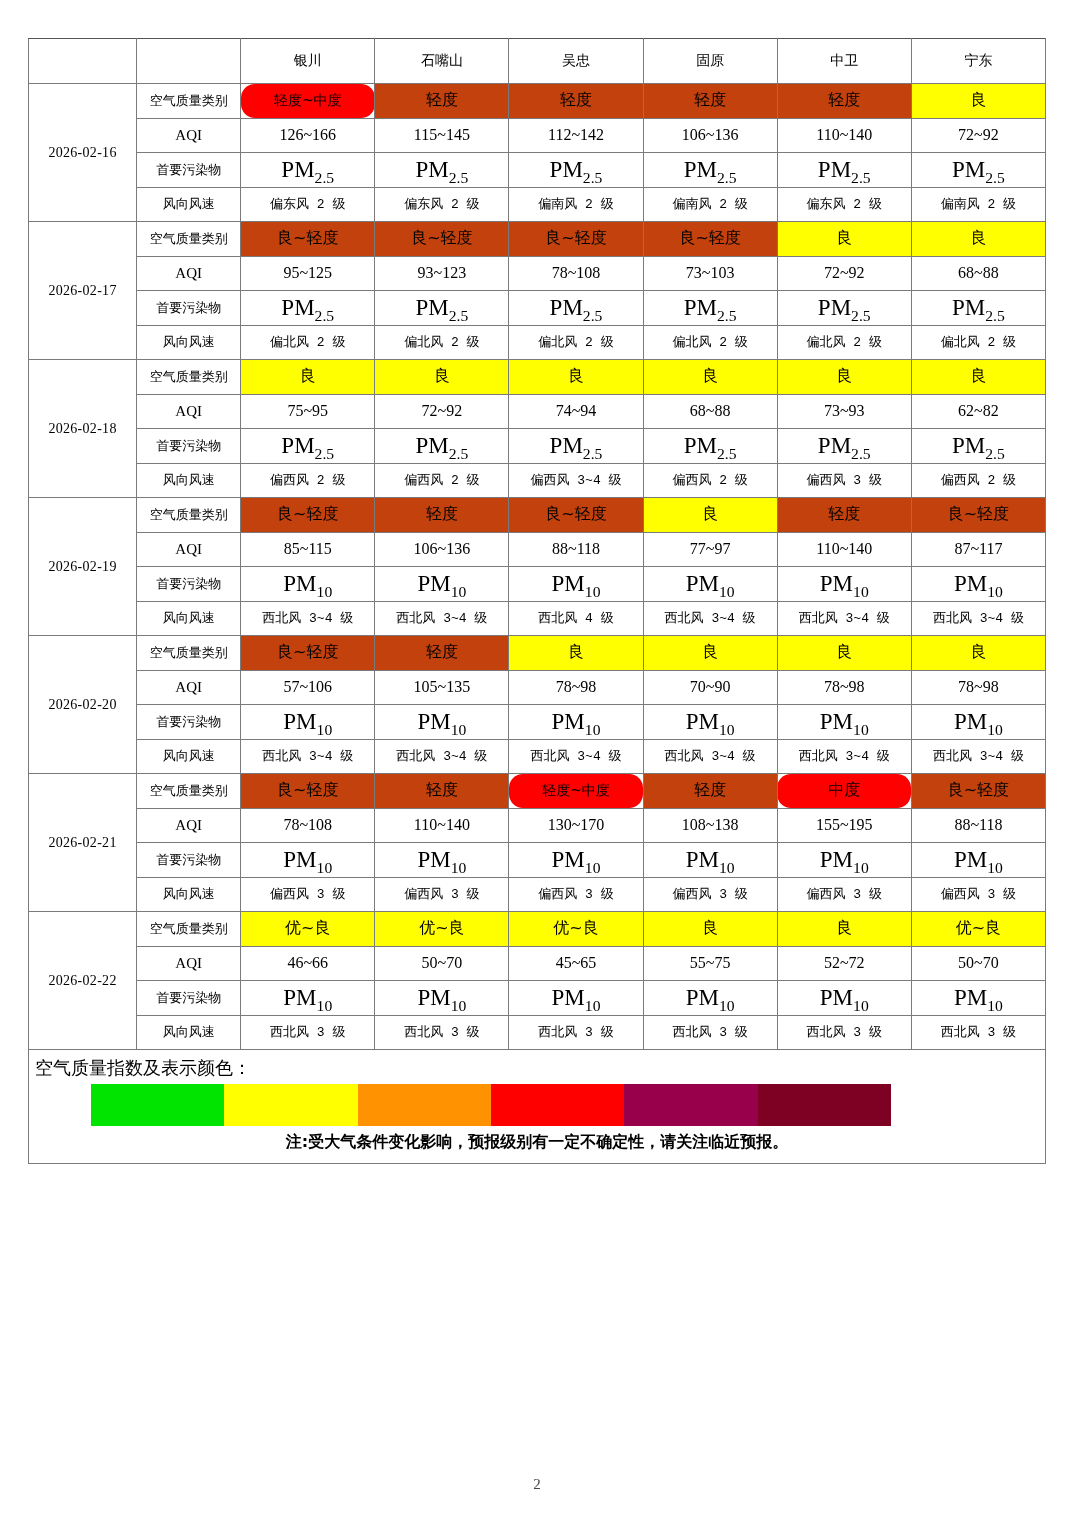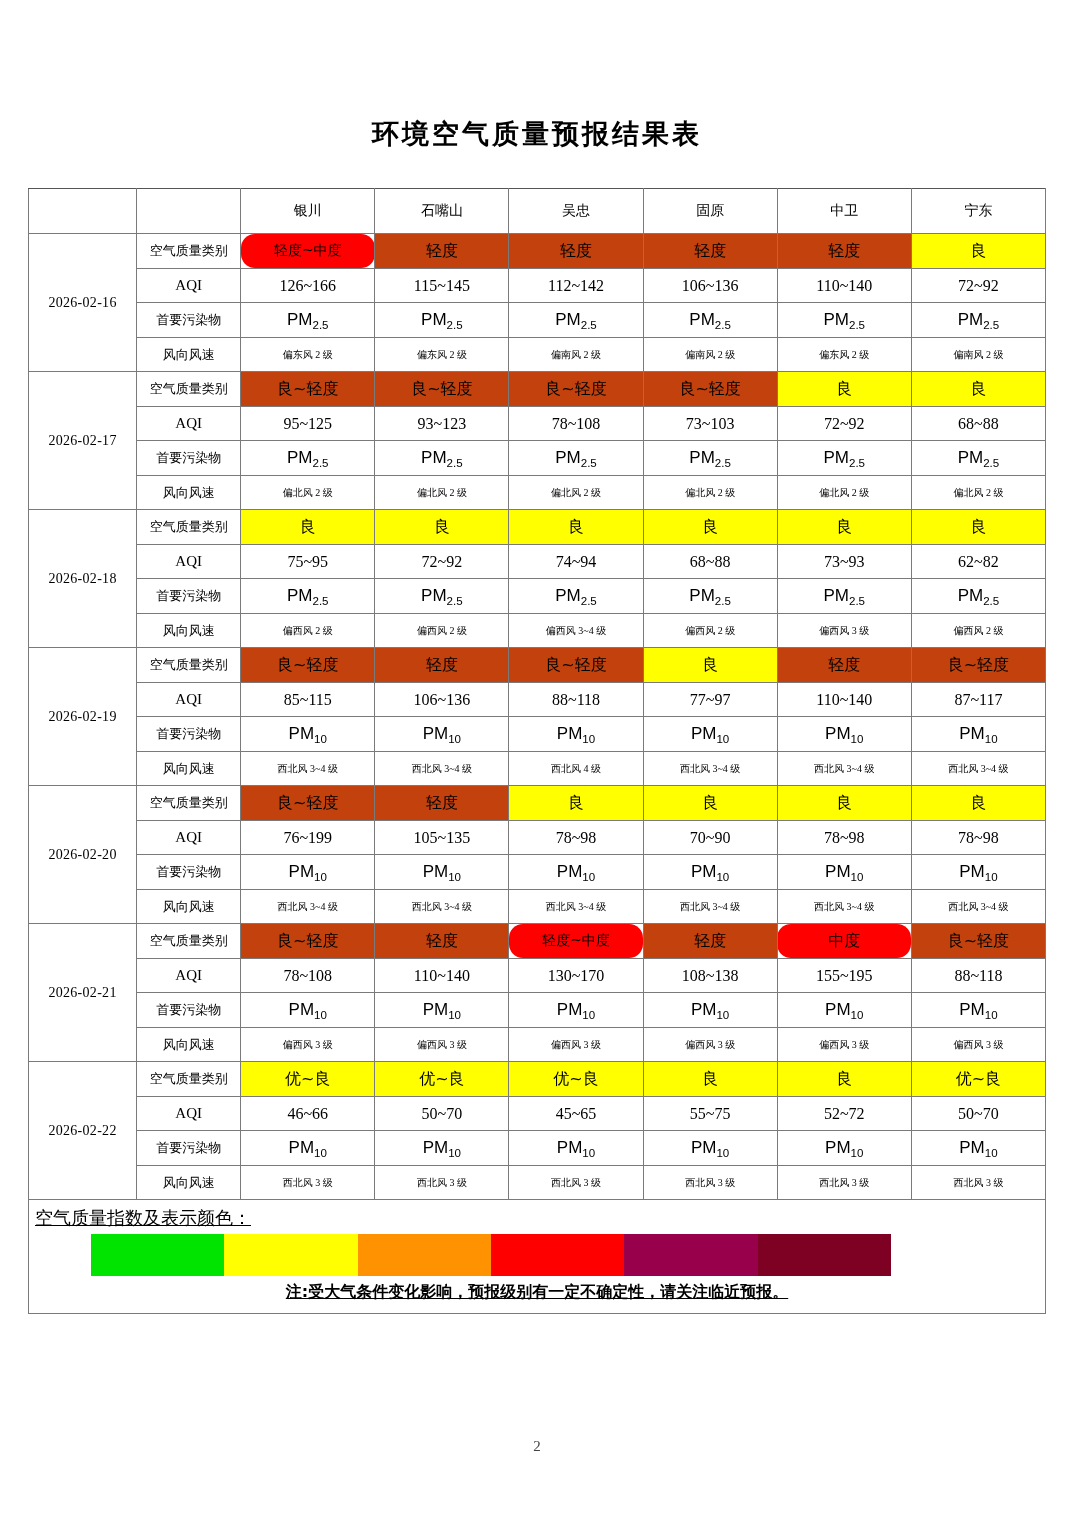--- a/index.html
+++ b/index.html
@@ -95,46 +95,45 @@
   }
   td.cat {
     font-family: "DejaVu Sans", "Liberation Sans", sans-serif;
     font-size: 16px;
     font-weight: bold;
   }
   td.cat.small {
     font-size: 14px;
   }
   td.wind {
+    font-family: Liberation Mono, monospace;
+    font-size: 13px;
+  }
+  td.poll {
     font-family: Liberation Serif, serif;
-    font-size: 10px;
-  }
-  td.poll {
-    font-family: Liberation Sans, sans-serif;
-    font-size: 17px;
+    font-size: 23px;
   }
   .sub {
     font-size: 0.68em;
     vertical-align: sub;
     line-height: 0;
   }
   .bg-liang  { background: #ffff00; }
   .bg-qing   { background: #c2410c; }
   .bg-zhong  { background: #ff0000; border-radius: 14px; }
 
   
   .legend-box {
     margin: 0 28px;
     width: 1018px;
     box-sizing: border-box;
     border: 1px solid #7a7a7a;
     border-top: none;
     padding: 6px 0 10px 0;
     background: #fff;
-    text-decoration: underline;
   }
   .legend-title {
     font-family: "DejaVu Sans", "Liberation Sans", sans-serif;
     font-size: 18px;
     margin-left: 6px;
     margin-bottom: 4px;
   }
   .legend-scale {
     margin-left: 62px;
     width: 800px;
@@ -177,21 +176,20 @@
     font-family: "Liberation Serif", serif;
     font-size: 15px;
     color: #444;
   }
 </style>
 </head>
 <body>
 
 <div class="page">
 
-  <div class="doc-title">环境空气质量预报结果表</div>
 
   <div class="table-wrap">
     <table class="forecast">
       <colgroup>
         <col class="c-date">
           <col class="c-metric">
         <col class="c-city">
           <col class="c-city">
           <col class="c-city">
         <col class="c-city">
@@ -362,21 +360,21 @@
             <td class="metric">空气质量类别</td>
             <td class="val cat bg-qing">良~轻度</td>
             <td class="val cat bg-qing">轻度</td>
             <td class="val cat bg-liang">良</td>
             <td class="val cat bg-liang">良</td>
             <td class="val cat bg-liang">良</td>
             <td class="val cat bg-liang">良</td>
           </tr>
           <tr>
             <td class="metric aqi-label">AQI</td>
-            <td class="val val">76~199</td>
+            <td class="val val">57~106</td>
             <td class="val val">105~135</td>
             <td class="val val">78~98</td>
             <td class="val val">70~90</td>
             <td class="val val">78~98</td>
             <td class="val val">78~98</td>
           </tr>
           <tr>
             <td class="metric">首要污染物</td>
             <td class="val poll">PM<span class="sub">10</span></td>
             <td class="val poll">PM<span class="sub">10</span></td>

